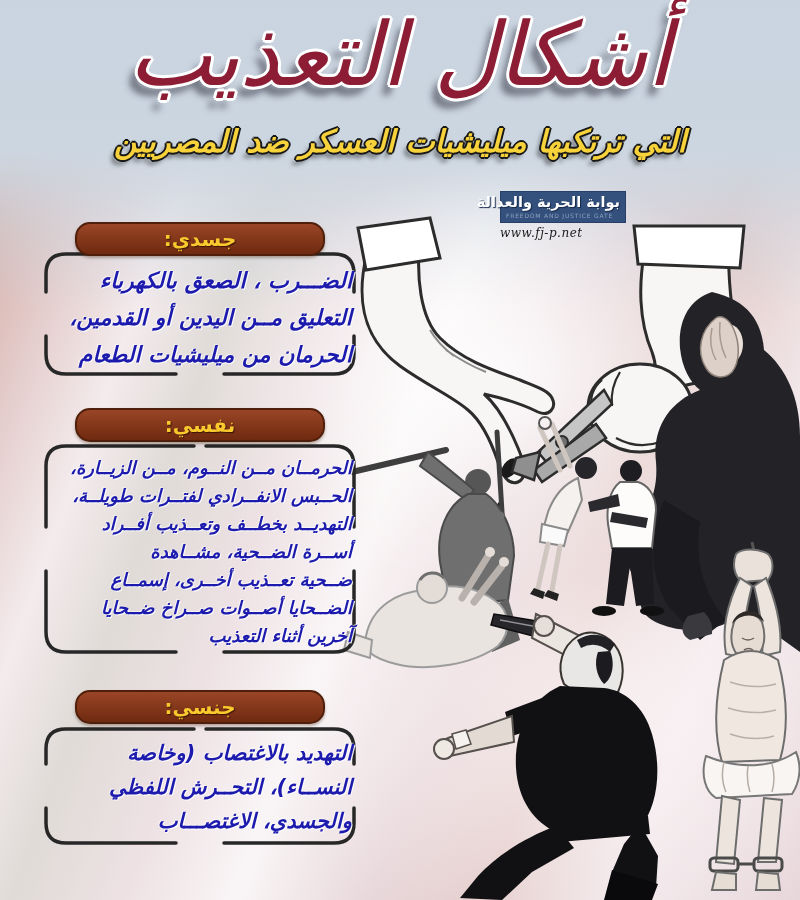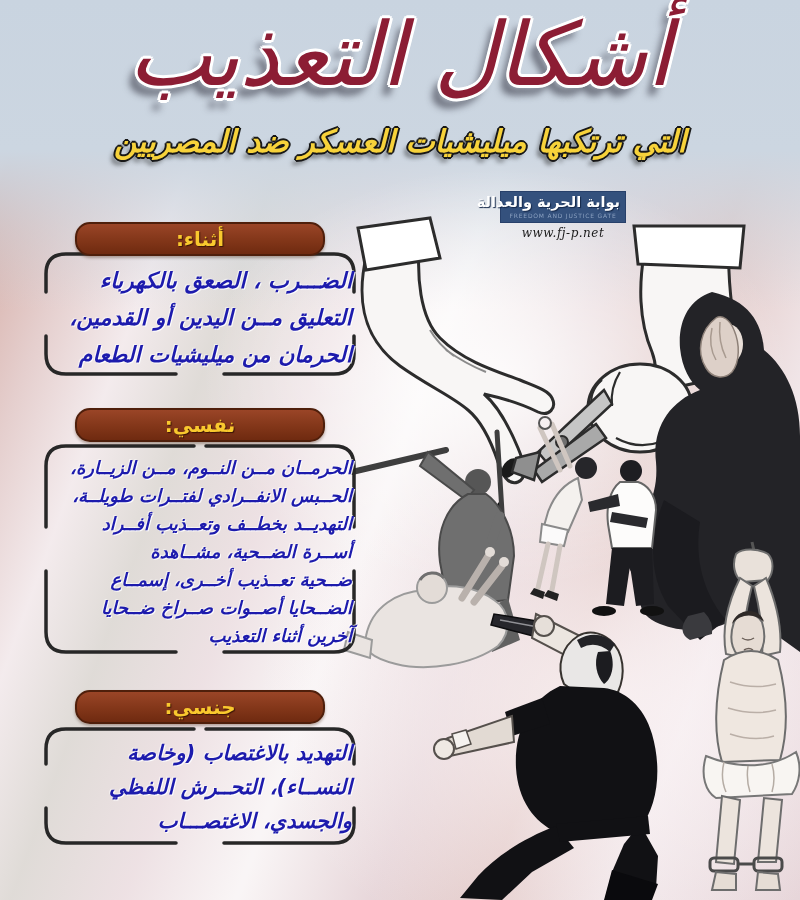--- a/index.html
+++ b/index.html
@@ -36,21 +36,21 @@
       -8px 10px 7px rgba(45,45,58,.6);
   }
   .subtitle{
     left:0;right:0;top:123px;text-align:center;direction:rtl;
     font-size:31px;font-weight:bold;font-style:italic;color:#f7d23a;
     text-shadow:2px 0 0 #181818,-2px 0 0 #181818,0 2px 0 #181818,0 -2px 0 #181818,
       1px 1px 0 #181818,-1px -1px 0 #181818,1px -1px 0 #181818,-1px 1px 0 #181818,
       -4px 5px 4px rgba(40,40,40,.55);
   }
 
-  .logo{left:500px;top:191px;width:126px;text-align:center;}
+  .logo{left:500px;top:191px;width:126px;text-align:left;}
   .logo-box{background:#34517d;border:1px solid #27406a;padding:2px 5px 0;}
   .logo-ar{color:#fff;font-size:14.5px;font-weight:bold;direction:rtl;white-space:nowrap;text-shadow:1px 1px 1px #16294a;}
   .logo-en{color:#8aa0c0;font-size:6px;letter-spacing:.8px;padding:2px 0 3px;white-space:nowrap;}
   .logo-url{font-family:"DejaVu Serif",serif;font-size:12px;color:#1b1b1b;margin-top:3px;letter-spacing:.5px;font-style:italic;}
 
   .section{position:absolute;z-index:2;width:312px;left:44px;direction:rtl;}
   .sec1{top:222px;} .sec2{top:408px;} .sec3{top:690px;}
   .badge{
     position:absolute;left:50%;transform:translateX(-50%);top:0;width:250px;height:34px;
     background:linear-gradient(180deg,#9a4527 0%,#823619 55%,#6f2a10 100%);
@@ -197,21 +197,21 @@
 
   <div class="section sec1">
     <svg class="frame f1" width="312" height="124" viewBox="0 0 312 124">
       <g fill="none" stroke="#272727" stroke-width="3.5" stroke-linecap="round">
         <path d="M150,2 L22,2 Q2,2 2,22 L2,40"></path>
         <path d="M2,84 L2,102 Q2,122 22,122 L132,122"></path>
         <path d="M162,2 L290,2 Q310,2 310,22 L310,40"></path>
         <path d="M310,84 L310,102 Q310,122 290,122 L180,122"></path>
       </g>
     </svg>
-    <div class="badge">أثناء:</div>
+    <div class="badge">جسدي:</div>
     <div class="body-text b1">
       <div>الضـــرب ، الصعق بالكهرباء</div>
       <div>التعليق مــن اليدين أو القدمين،</div>
       <div>الحرمان من ميليشيات الطعام</div>
     </div>
   </div>
 
   <div class="section sec2">
     <svg class="frame f2" width="312" height="210" viewBox="0 0 312 210">
       <g fill="none" stroke="#272727" stroke-width="3.5" stroke-linecap="round">

